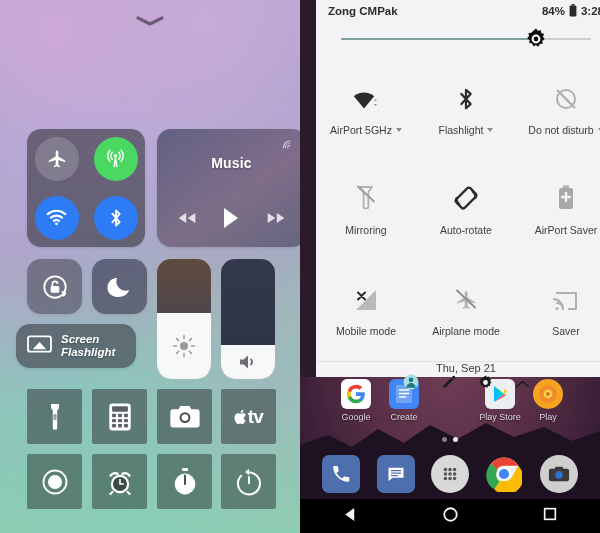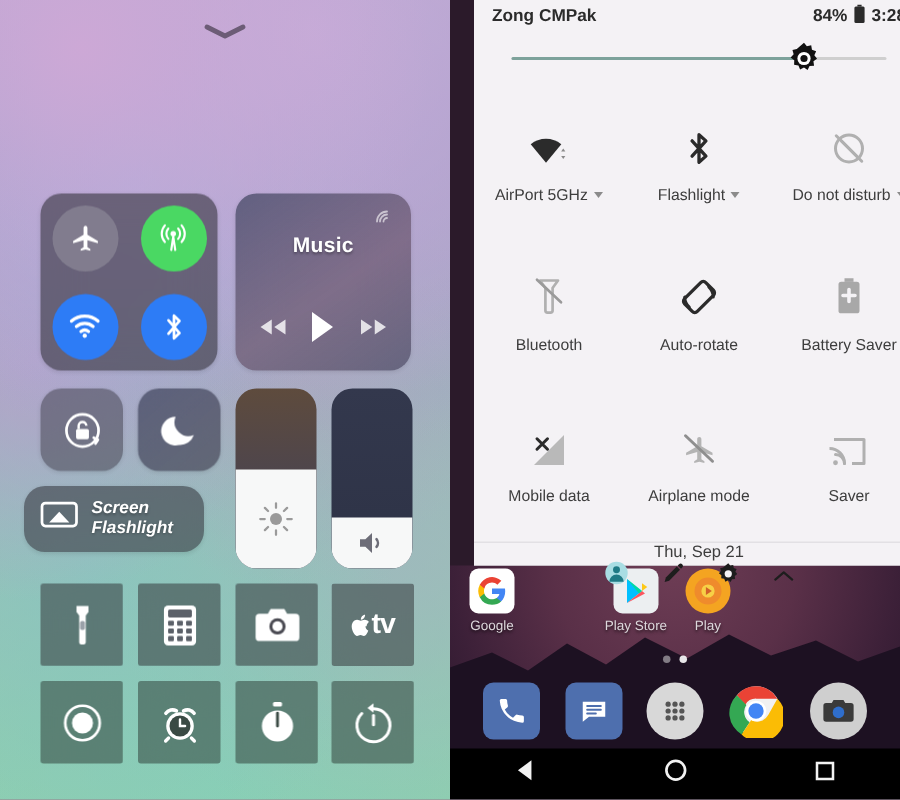--- a/index.html
+++ b/index.html
@@ -47,21 +47,21 @@
     grid-template-columns:1fr 1fr;grid-template-rows:1fr 1fr;
     place-items:center;}
   .circ{width:44px;height:44px;border-radius:50%;
     display:flex;align-items:center;justify-content:center;}
   .circ.gray{background:rgba(138,136,150,.72);}
   .circ.green{background:#4ad863;}
   .circ.blue{background:#2d7cf6;}
 
   
   #music{left:157px;top:129px;width:117px;height:118px;
-    background:linear-gradient(145deg,rgba(63,68,96,.72),rgba(96,74,96,.62) 55%,rgba(74,72,98,.7));}
+    background:linear-gradient(145deg,rgba(63,68,96,.72),rgba(96,74,96,.62) 55%,rgba(74,72,98,.7));padding-left:32px;}
   .music-label{
     position:absolute;left:0;right:0;top:26px;text-align:center;
     color:#fff;font-size:14px;font-weight:700;letter-spacing:.2px;
     text-shadow:0 1px 2px rgba(0,0,0,.35);
   }
   .airplay{position:absolute;right:8px;top:6px;opacity:.75;}
   .transport{
     position:absolute;left:0;right:0;bottom:18px;
     display:flex;align-items:center;justify-content:space-around;padding:0 8px;
   }
@@ -136,21 +136,21 @@
   .qs-fico{display:flex;align-items:center;gap:22px;}
 
   
   .home{
     position:absolute;left:0;top:377px;width:300px;height:156px;
     background:
       radial-gradient(ellipse at 50% 0%, #6e3d55 0%, #5a3048 38%, #3c2038 70%, #241428 100%);
     overflow:hidden;
   }
   .hill{position:absolute;left:0;right:0;top:28px;height:130px;}
-  .app-row{position:absolute;left:0;right:0;top:2px;display:flex;justify-content:flex-start;padding:0 4px;box-sizing:border-box;}
+  .app-row{position:absolute;left:0;right:0;top:2px;display:flex;justify-content:flex-end;padding:0 28px;box-sizing:border-box;}
   .app{width:48px;display:flex;flex-direction:column;align-items:center;gap:3px;}
   .app-ico{width:30px;height:30px;border-radius:6px;display:flex;align-items:center;justify-content:center;overflow:hidden;}
   .app-name{font-size:9px;color:#ddd8dc;text-shadow:0 1px 2px rgba(0,0,0,.6);}
   .pagedots{position:absolute;left:0;right:0;top:60px;display:flex;justify-content:center;gap:6px;}
   .pd{width:5px;height:5px;border-radius:50%;background:rgba(255,255,255,.45);}
   .pd.on{background:rgba(255,255,255,.9);}
   .dock{position:absolute;left:0;right:0;top:78px;display:flex;justify-content:space-around;padding:0 14px;box-sizing:border-box;}
   .dock-ico{width:38px;height:38px;border-radius:7px;display:flex;align-items:center;justify-content:center;overflow:hidden;}
   .navbar{position:absolute;left:0;right:0;bottom:0;height:34px;background:#000;
     display:flex;align-items:center;justify-content:space-around;}
@@ -369,20 +369,31 @@
           <div class="app-ico" style="background:#fff">
             <svg width="22" height="22" viewBox="0 0 24 24">
               <path fill="#4285f4" d="M21.6 12.2c0-.7-.1-1.4-.2-2H12v3.9h5.4a4.6 4.6 0 01-2 3v2.5h3.2c1.9-1.7 3-4.3 3-7.4z"></path>
               <path fill="#34a853" d="M12 22c2.7 0 5-.9 6.6-2.4l-3.2-2.5a6 6 0 01-9-3.2H3.1v2.6A10 10 0 0012 22z"></path>
               <path fill="#fbbc05" d="M6.4 13.9a6 6 0 010-3.8V7.5H3.1a10 10 0 000 9l3.3-2.6z"></path>
               <path fill="#ea4335" d="M12 5.9c1.5 0 2.8.5 3.9 1.5l2.9-2.9A10 10 0 003.1 7.5l3.3 2.6A6 6 0 0112 5.9z"></path>
             </svg>
           </div>
           <div class="app-name">Google</div>
         </div>
+        <div class="app">
+          <div class="app-ico" style="background:#4285f4">
+            <svg width="18" height="20" viewBox="0 0 18 20">
+              <rect x="1" y="1" width="16" height="18" rx="1.5" fill="#fff" opacity=".25"></rect>
+              <g stroke="#fff" stroke-width="1.6" stroke-linecap="round">
+                <path d="M4.5 6h9M4.5 9.5h9M4.5 13h6"></path>
+              </g>
+            </svg>
+          </div>
+          <div class="app-name">Create</div>
+        </div>
         <div class="app"></div>
         <div class="app">
           <div class="app-ico" style="background:#eceff1">
             <svg width="20" height="20" viewBox="0 0 20 20">
               <path fill="#00c0ff" d="M4 2l10 8-10 8z"></path>
               <path fill="#ffc400" d="M14 10l3.5-2.6-3.5-2.6z" opacity=".9"></path>
               <path fill="#ff3a44" d="M4 18l10-8 2 1.6z" opacity=".85"></path>
               <path fill="#00e676" d="M4 2l10 8-2 1.6z" opacity=".7"></path>
             </svg>
           </div>
@@ -546,21 +557,21 @@
         </div>
 
         <div class="qs-tile">
           <span class="qs-ico">
             <svg width="20" height="26" viewBox="0 0 20 26">
               <path d="M4 2h12l-3.6 5v15a1.4 1.4 0 01-1.4 1.4H9a1.4 1.4 0 01-1.4-1.4V7z" stroke="#b0b0b0" stroke-width="1.8" fill="none" stroke-linejoin="round"></path>
               <path d="M2 1.5l16 15" stroke="#9a9a9a" stroke-width="1.8" stroke-linecap="round"></path>
             </svg>
           </span>
           <span class="qs-lbl">
-            <span>Bluetooth</span>
+            <span>Mirroring</span>
           </span>
         </div>
 
         <div class="qs-tile">
           <span class="qs-ico">
             <svg width="26" height="26" viewBox="0 0 26 26">
               <rect x="7" y="3" width="12" height="20" rx="2.4" fill="none" stroke="#2b2b2b" stroke-width="2.2" transform="rotate(45 13 13)"></rect>
               <path d="M3.5 13a9.5 9.5 0 003 6.8" stroke="#2b2b2b" stroke-width="2" fill="none" stroke-linecap="round"></path>
               <path d="M22.5 13a9.5 9.5 0 00-3-6.8" stroke="#2b2b2b" stroke-width="2" fill="none" stroke-linecap="round"></path>
             </svg>
@@ -572,34 +583,34 @@
 
         <div class="qs-tile">
           <span class="qs-ico">
             <svg width="18" height="26" viewBox="0 0 18 26">
               <rect x="6" y="0.5" width="6" height="2.4" fill="#a8a8a8"></rect>
               <rect x="2" y="2.9" width="14" height="21" rx="1.8" fill="#a8a8a8"></rect>
               <path d="M9 8v8M5 12h8" stroke="#f4f2f5" stroke-width="2.4" stroke-linecap="round"></path>
             </svg>
           </span>
           <span class="qs-lbl">
-            <span>Battery Saver</span>
+            <span>AirPort Saver</span>
           </span>
         </div>
 
         <div class="qs-tile">
           <span class="qs-ico">
             <svg width="26" height="24" viewBox="0 0 26 24">
               <path fill="#b9b9b9" d="M23 2v20H3z"></path>
               <path fill="#2b2b2b" d="M23 22H3L23 2z" opacity="0"></path>
               <path d="M5 4.5l7 7M12 4.5l-7 7" stroke="#2b2b2b" stroke-width="2" stroke-linecap="round"></path>
             </svg>
           </span>
           <span class="qs-lbl">
-            <span>Mobile data</span>
+            <span>Mobile mode</span>
           </span>
         </div>
 
         <div class="qs-tile">
           <span class="qs-ico">
             <svg width="26" height="24" viewBox="0 0 26 24">
               <path d="M22 15.5v-1.6l-7.4-4.4V4.8c0-.9-.6-1.5-1.4-1.5s-1.4.6-1.4 1.5v4.7L4.4 13.9v1.6l7.4-2.2v4.9l-2 1.3v1.2l3.4-.9 3.4.9v-1.2l-2-1.3v-4.9z" fill="#b4b4b4"></path>
               <path d="M4 2.5l18 17" stroke="#8f8f8f" stroke-width="2" stroke-linecap="round"></path>
             </svg>
           </span>

